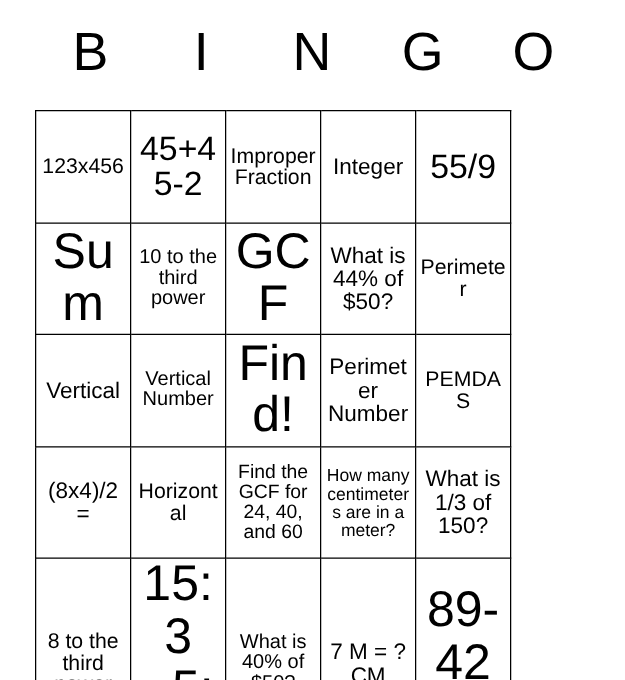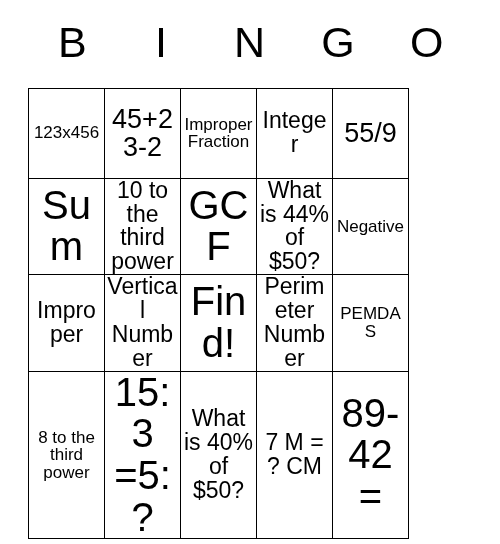--- a/index.html
+++ b/index.html
@@ -62,22 +62,22 @@
     vertical-align: middle;
     overflow: hidden;
     line-height: 1.04;
     word-wrap: break-word;
   }
 
   
   .fs-xxs { font-size: 14px; line-height: 1.12; }
   .fs-xs  { font-size: 15.5px; line-height: 1.1; }
   .fs-s   { font-size: 17px; line-height: 1.1; }
-  .fs-m   { font-size: 23px; line-height: 1.08; }
-  .fs-l   { font-size: 23px; line-height: 1.06; }
+  .fs-m   { font-size: 16px; line-height: 1.08; }
+  .fs-l   { font-size: 18px; line-height: 1.06; }
   .fs-xl  { font-size: 27px; line-height: 1.04; }
   .fs-xxl { font-size: 40px; line-height: 1.03; }
   .fs-hg  { font-size: 40px; line-height: 1.02; }
 </style>
 </head>
 <body>
 
 <div id="card">
 
   <div id="bingo-header">
@@ -85,38 +85,45 @@
     <div class="hdr-letter">I</div>
     <div class="hdr-letter">N</div>
     <div class="hdr-letter">G</div>
     <div class="hdr-letter">O</div>
   </div>
 
   <table id="bingo-grid">
     <tbody>
       <tr>
         <td class="fs-s">123x456</td>
-        <td class="fs-xl">45+23-2</td>
+        <td class="fs-xl">45+45-2</td>
         <td class="fs-s">Improper Fraction</td>
         <td class="fs-l">Integer</td>
         <td class="fs-xl">55/9</td>
       </tr>
       <tr>
         <td class="fs-hg">Sum</td>
         <td class="fs-m">10 to the third power</td>
         <td class="fs-hg">GCF</td>
         <td class="fs-l">What is 44% of $50?</td>
-        <td class="fs-s">Negative</td>
+        <td class="fs-s">Perimeter</td>
       </tr>
       <tr>
-        <td class="fs-l">Improper</td>
+        <td class="fs-l">Vertical</td>
         <td class="fs-m">Vertical Number</td>
         <td class="fs-hg">Find!</td>
         <td class="fs-l">Perimeter Number</td>
         <td class="fs-s">PEMDAS</td>
+      </tr>
+      <tr>
+        <td class="fs-l">(8x4)/2 =</td>
+        <td class="fs-s">Horizontal</td>
+        <td class="fs-xs">Find the GCF for 24, 40, and 60</td>
+        <td class="fs-xxs">How many centimeters are in a meter?</td>
+        <td class="fs-l">What is 1/3 of 150?</td>
       </tr>
       <tr>
         <td class="fs-s">8 to the third power</td>
         <td class="fs-xxl">15:3 =5:?</td>
         <td class="fs-m">What is 40% of $50?</td>
         <td class="fs-l">7 M = ? CM</td>
         <td class="fs-xxl">89-42 =</td>
       </tr>
     </tbody>
   </table>

